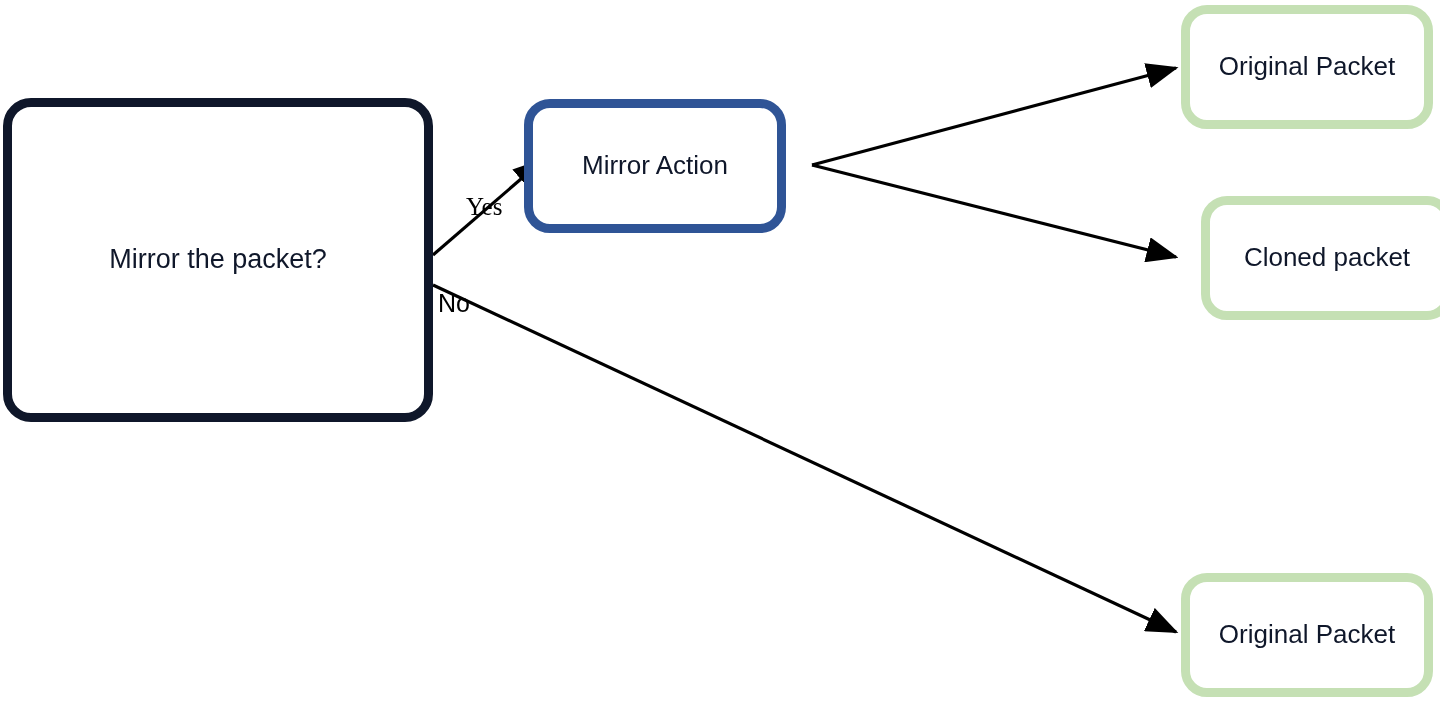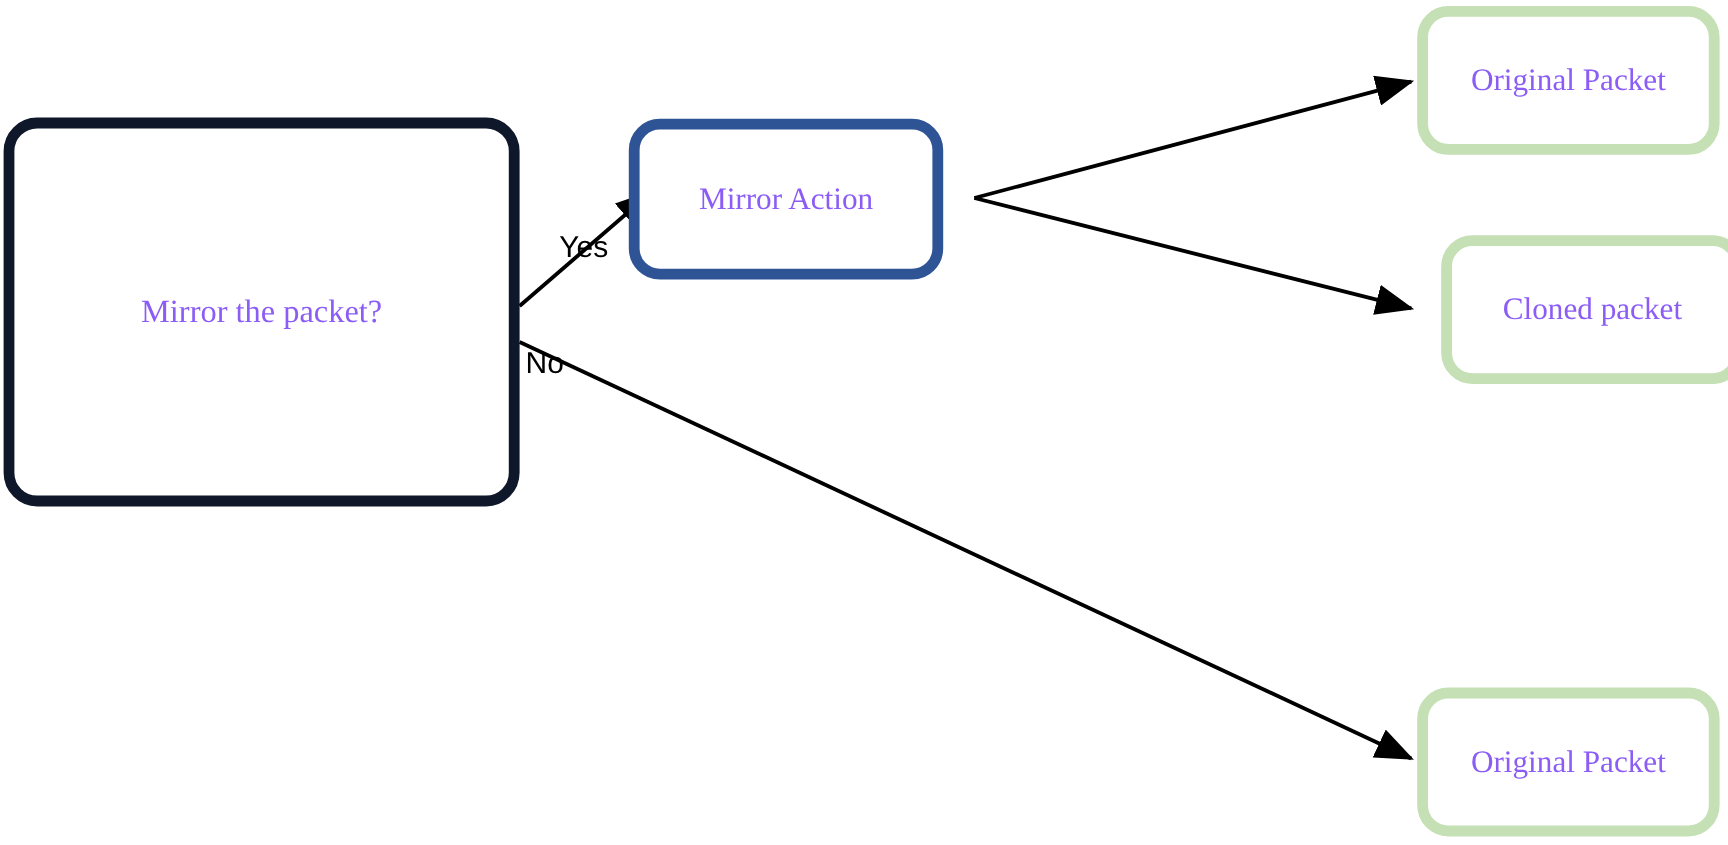--- a/index.html
+++ b/index.html
@@ -29,22 +29,22 @@
   .node {
     position: absolute;
     box-sizing: border-box;
     display: flex;
     align-items: center;
     justify-content: center;
     background: #ffffff;
     text-align: center;
   }
   .node-label {
-    color: #8b5cf6;
-    font-family: Liberation Serif, serif;
+    color: #0f172a;
+    font-family: Liberation Sans, sans-serif;
     line-height: 1.15;
     white-space: nowrap;
   }
   .node-decision {
     left: 3px;
     top: 98px;
     width: 430px;
     height: 324px;
     border: 9px solid #0f172a;
     border-radius: 28px;
@@ -72,21 +72,21 @@
   #node-original-packet-bottom { top: 573px; }
   .edge-label {
     position: absolute;
     color: #000000;
     font-family: "Liberation Sans", sans-serif;
     font-size: 25px;
     line-height: 1;
     white-space: nowrap;
     background: transparent;
   }
-  #edge-label-yes { left: 466px; top: 194px; }
+  #edge-label-yes { left: 466px; top: 194px; font-family: Liberation Serif, serif; }
   #edge-label-no  { left: 438px; top: 291px; }
 </style>
 </head>
 <body>
 
 <div id="diagram-canvas">
 
   <svg id="edge-layer" viewBox="0 0 1440 704" width="1440" height="704" xmlns="http://www.w3.org/2000/svg">
     <defs>
       <marker id="arrowhead" markerWidth="10" markerHeight="8" refX="9.2" refY="4" orient="auto" markerUnits="strokeWidth">

